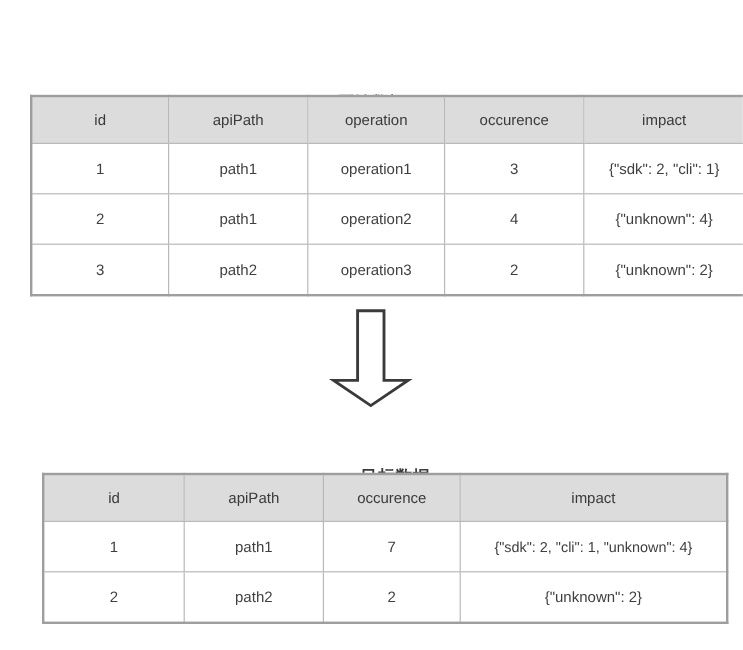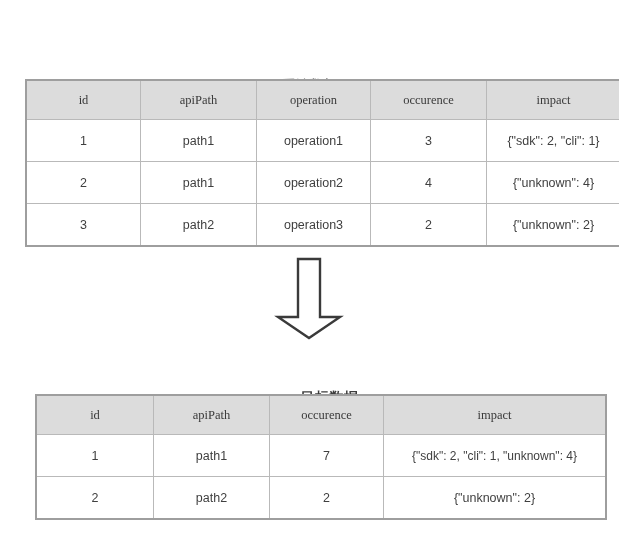--- a/index.html
+++ b/index.html
@@ -47,21 +47,20 @@
     font-size: 12.5px;
     color: #3f3f3f;
     padding: 0 2px;
     overflow: hidden;
     white-space: nowrap;
   }
   table.data-table thead th {
     background: #dcdcdc;
     height: 38px;
     color: #3a3a3a;
-    font-family: Liberation Serif, serif;
   }
   table.data-table tbody td {
     height: 41px;
     background: #ffffff;
   }
 
   
   #table-source {
     left: 25px;
     top: 79px;

